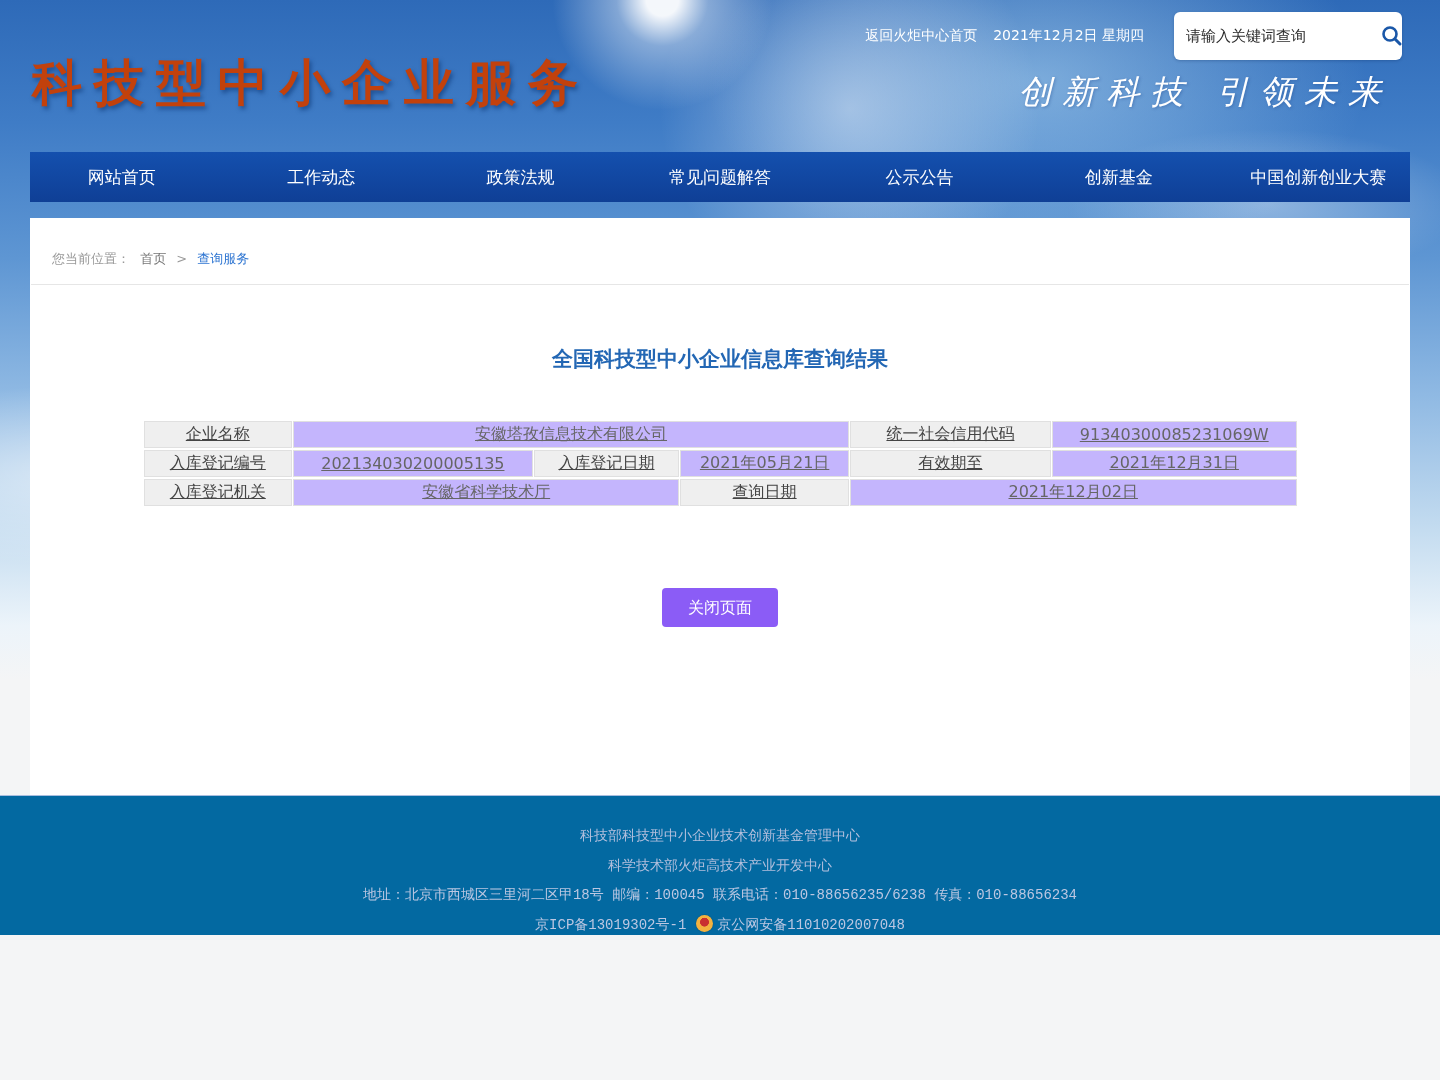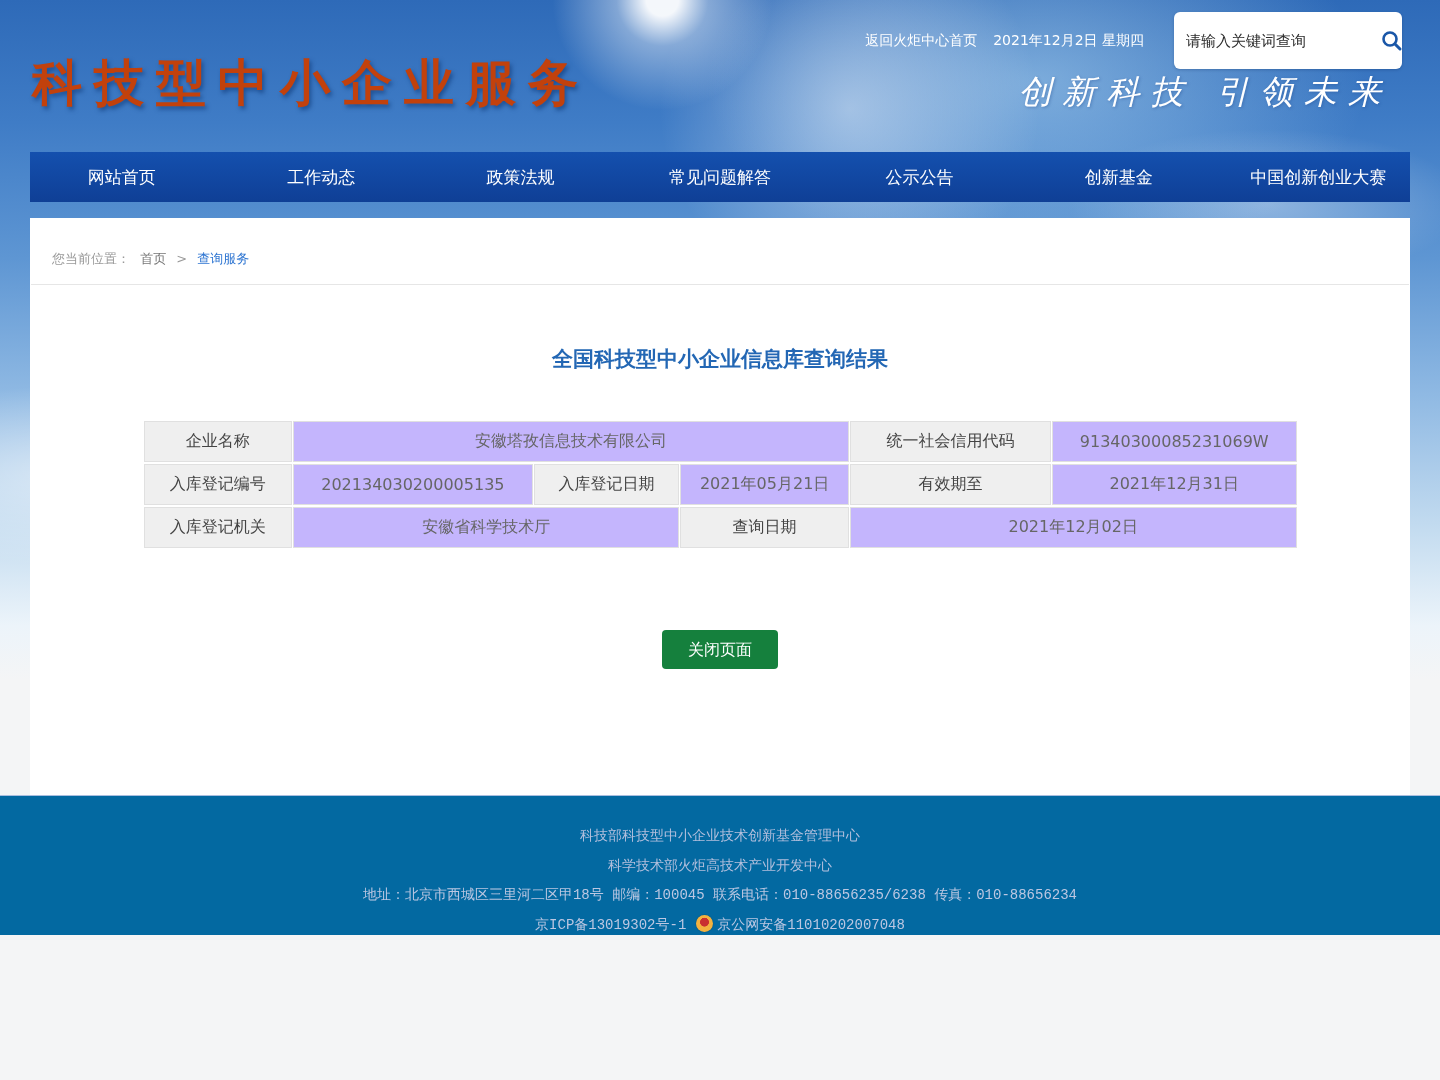--- a/index.html
+++ b/index.html
@@ -18,21 +18,21 @@
       linear-gradient(180deg,#2e6ab8 0%, #3f7cc6 18%, #5e96d3 38%, #8fb9e3 58%, #c4dcf0 78%, #ecf4fa 92%, #f4f5f6 100%);
   }
 
   .layer { position:relative; z-index:1; }
 
   
   .header { position:relative; height:152px; }
   .top-bar { position:absolute; top:12px; right:38px; display:flex; align-items:center; }
   .top-link { color:#ffffff; font-size:14px; text-decoration:none; cursor:pointer; }
   .top-date { color:#ffffff; font-size:14px; margin-left:16px; }
-  .search-box { margin-left:30px; width:228px; height:57px; background:#ffffff; border-radius:6px;
+  .search-box { margin-left:30px; width:228px; height:48px; background:#ffffff; border-radius:6px;
     display:flex; align-items:center; padding:0 10px 0 12px; box-shadow:0 1px 3px rgba(0,30,80,.25); }
   .search-box input { flex:1; border:none; outline:none; font-size:15px; color:#222;
     font-family:"DejaVu Sans","Liberation Sans",sans-serif; background:transparent; }
   .search-box input::placeholder { color:#2b2b2b; opacity:1; }
   .search-btn { width:26px; height:26px; cursor:pointer; display:flex; align-items:center; justify-content:center; }
 
   .logo { position:absolute; left:32px; top:50px; color:#c2410c; font-size:50px; font-weight:bold;
     letter-spacing:12px; text-shadow:2px 3px 4px rgba(10,50,110,.55); white-space:nowrap; }
   .slogan { position:absolute; right:48px; top:70px; color:#ffffff; font-size:33px;
     font-family:"DejaVu Serif","Liberation Serif",serif; font-style:italic; letter-spacing:11px;
@@ -48,27 +48,27 @@
   .panel { margin:16px 30px 6px; background:#ffffff; min-height:717px; }
   .breadcrumb { padding:32px 0 16px 22px; font-size:13px; color:#999; }
   .breadcrumb .bc-home { color:#777; text-decoration:none; cursor:pointer; margin:0 6px; }
   .breadcrumb .bc-sep { color:#999; }
   .breadcrumb .bc-current { color:#2f76d2; text-decoration:none; cursor:pointer; margin-left:6px; }
   .panel-divider { height:1px; background:#e6e6e6; margin:0 1px; }
 
   .result-title { text-align:center; color:#2367b4; font-size:21px; font-weight:bold; margin-top:60px; }
 
   table.result-table { margin:46px auto 0; border-collapse:separate; border-spacing:1px 2px; width:1155px; }
-  .result-table td { height:41px; font-size:16px; text-align:center; vertical-align:middle;
-    border:1px solid #e0e0e0; padding:0 8px; }
+  .result-table td { height:27px; font-size:16px; text-align:center; vertical-align:middle;
+    border:1px solid #e0e0e0; padding:0 8px;text-decoration:underline; }
   .result-table td.lbl { background:#efefef; color:#444; }
   .result-table td.val { background:#c4b5fd; color:#666; }
 
   .close-wrap { text-align:center; margin-top:80px; }
-  .close-btn { display:inline-block; width:116px; height:39px; line-height:39px; background:#15803d;
+  .close-btn { display:inline-block; width:116px; height:39px; line-height:39px; background:#8b5cf6;
     color:#ffffff; font-size:16px; border:none; border-radius:4px; cursor:pointer;
     font-family:"DejaVu Sans","Liberation Sans",sans-serif; }
 
   
   .footer { position:absolute; left:0; bottom:0; width:1440px; height:140px; background:#0369a1;
     border-top:1px solid #a9bedf; text-align:center; padding-top:24px; z-index:1; }
   .footer p { font-size:14px; color:#b3bfdd; line-height:30px; }
   .footer .f-light { color:#bcc7e2;font-family:Liberation Mono, monospace; }
   .badge { display:inline-block; width:17px; height:17px; border-radius:50%; vertical-align:-3px; margin:0 4px 0 10px;
     background:radial-gradient(circle at 50% 42%, #c93030 0 32%, #f3b23f 36% 72%, #de8f25 100%);

